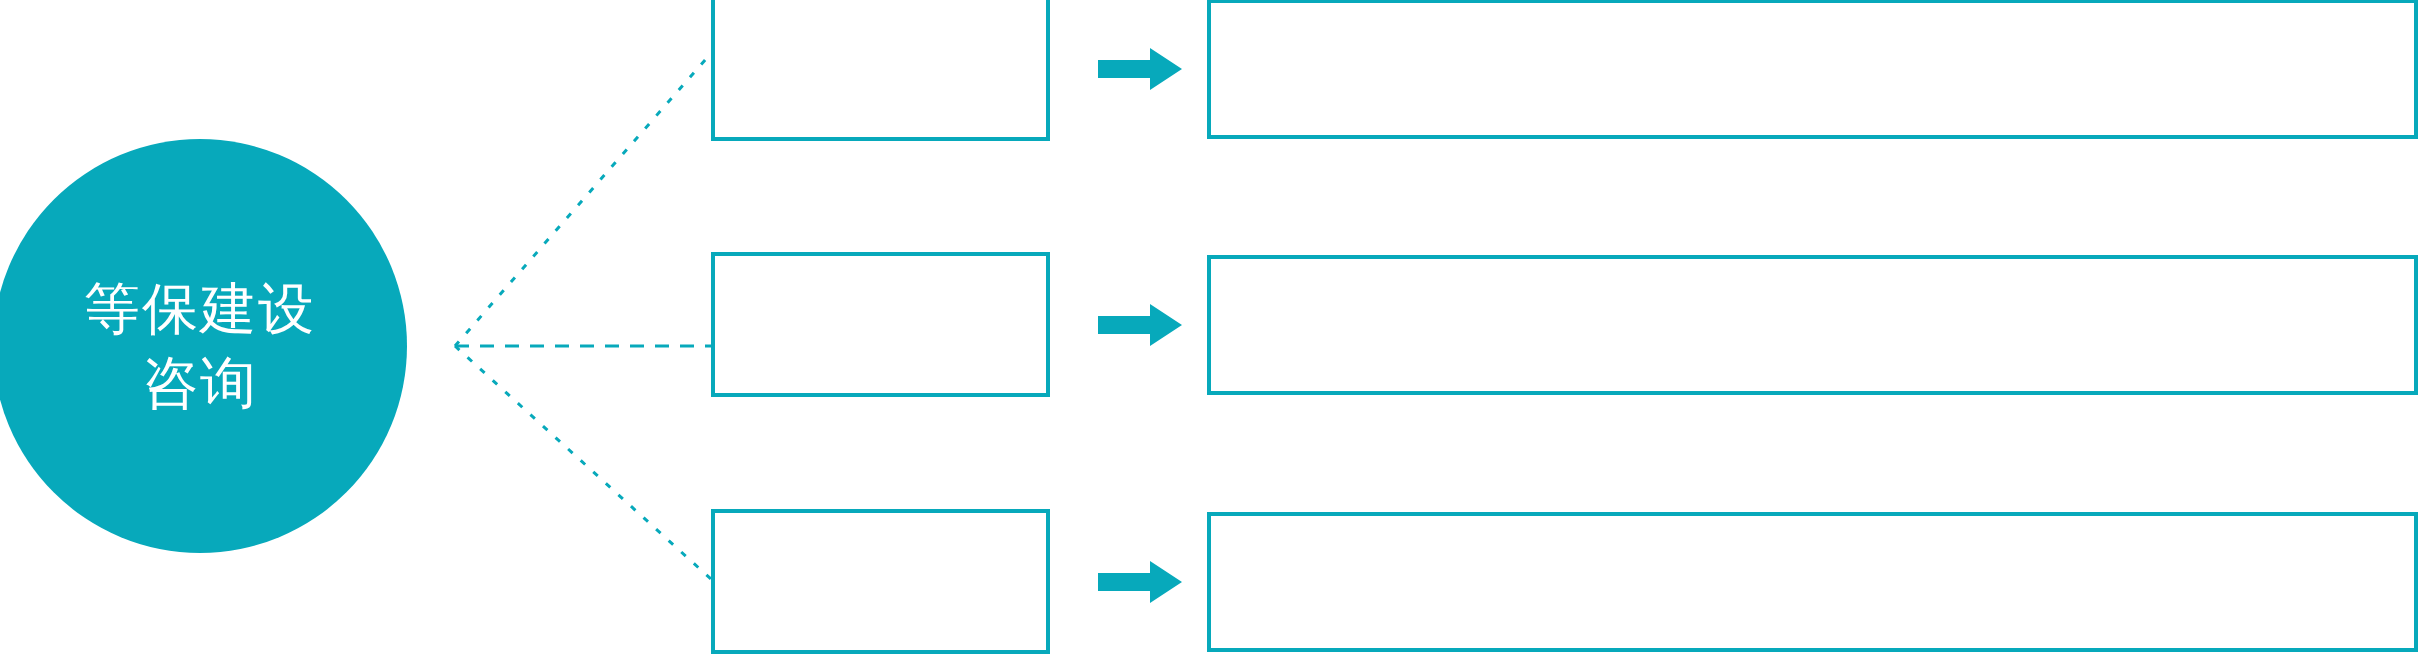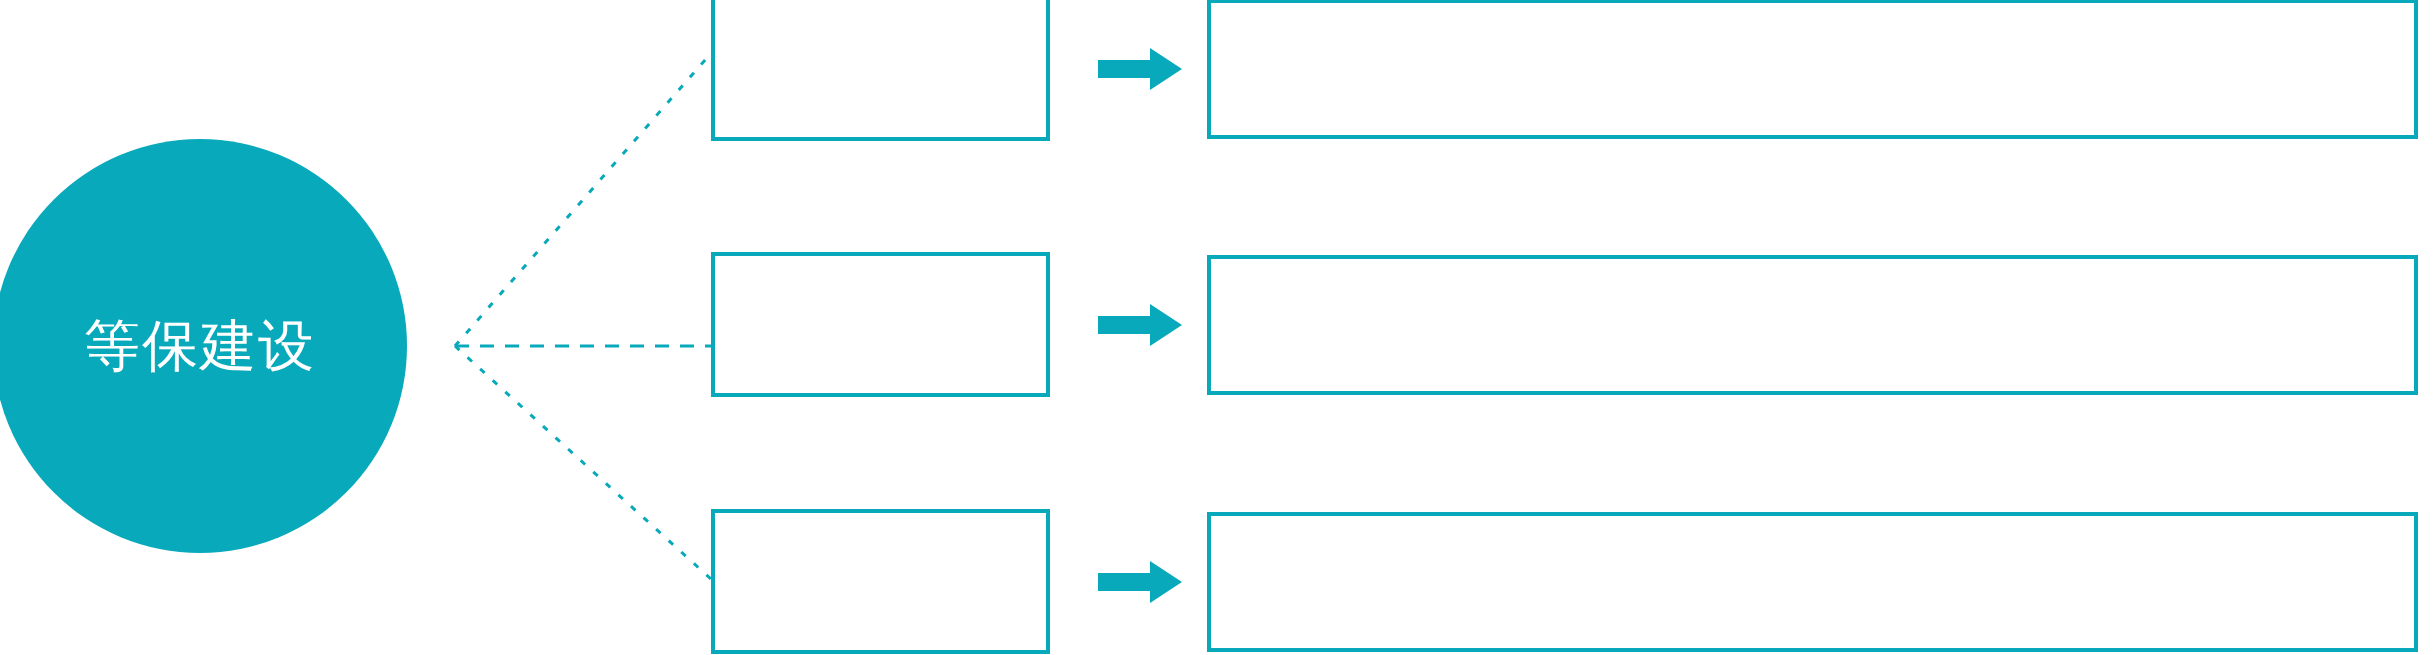--- a/index.html
+++ b/index.html
@@ -113,20 +113,21 @@
     height: 42px;
   }
 </style>
 </head>
 <body>
 
 <div id="canvas">
 
   <div class="hub-circle">
     <div class="hub-line">等保建设</div>
+    <div class="hub-line">咨询</div>
   </div>
 
   <svg class="connectors" viewBox="0 0 2434 655" width="2434" height="655" xmlns="http://www.w3.org/2000/svg">
 
     <line x1="455" y1="346" x2="712" y2="52" stroke="#07a9bb" stroke-width="3" stroke-dasharray="6 11" stroke-linecap="butt"></line>
 
     <line x1="455" y1="346" x2="712" y2="346" stroke="#07a9bb" stroke-width="3" stroke-dasharray="14 11" stroke-linecap="butt"></line>
 
     <line x1="455" y1="346" x2="712" y2="580" stroke="#07a9bb" stroke-width="3" stroke-dasharray="6 11" stroke-linecap="butt"></line>
   </svg>

